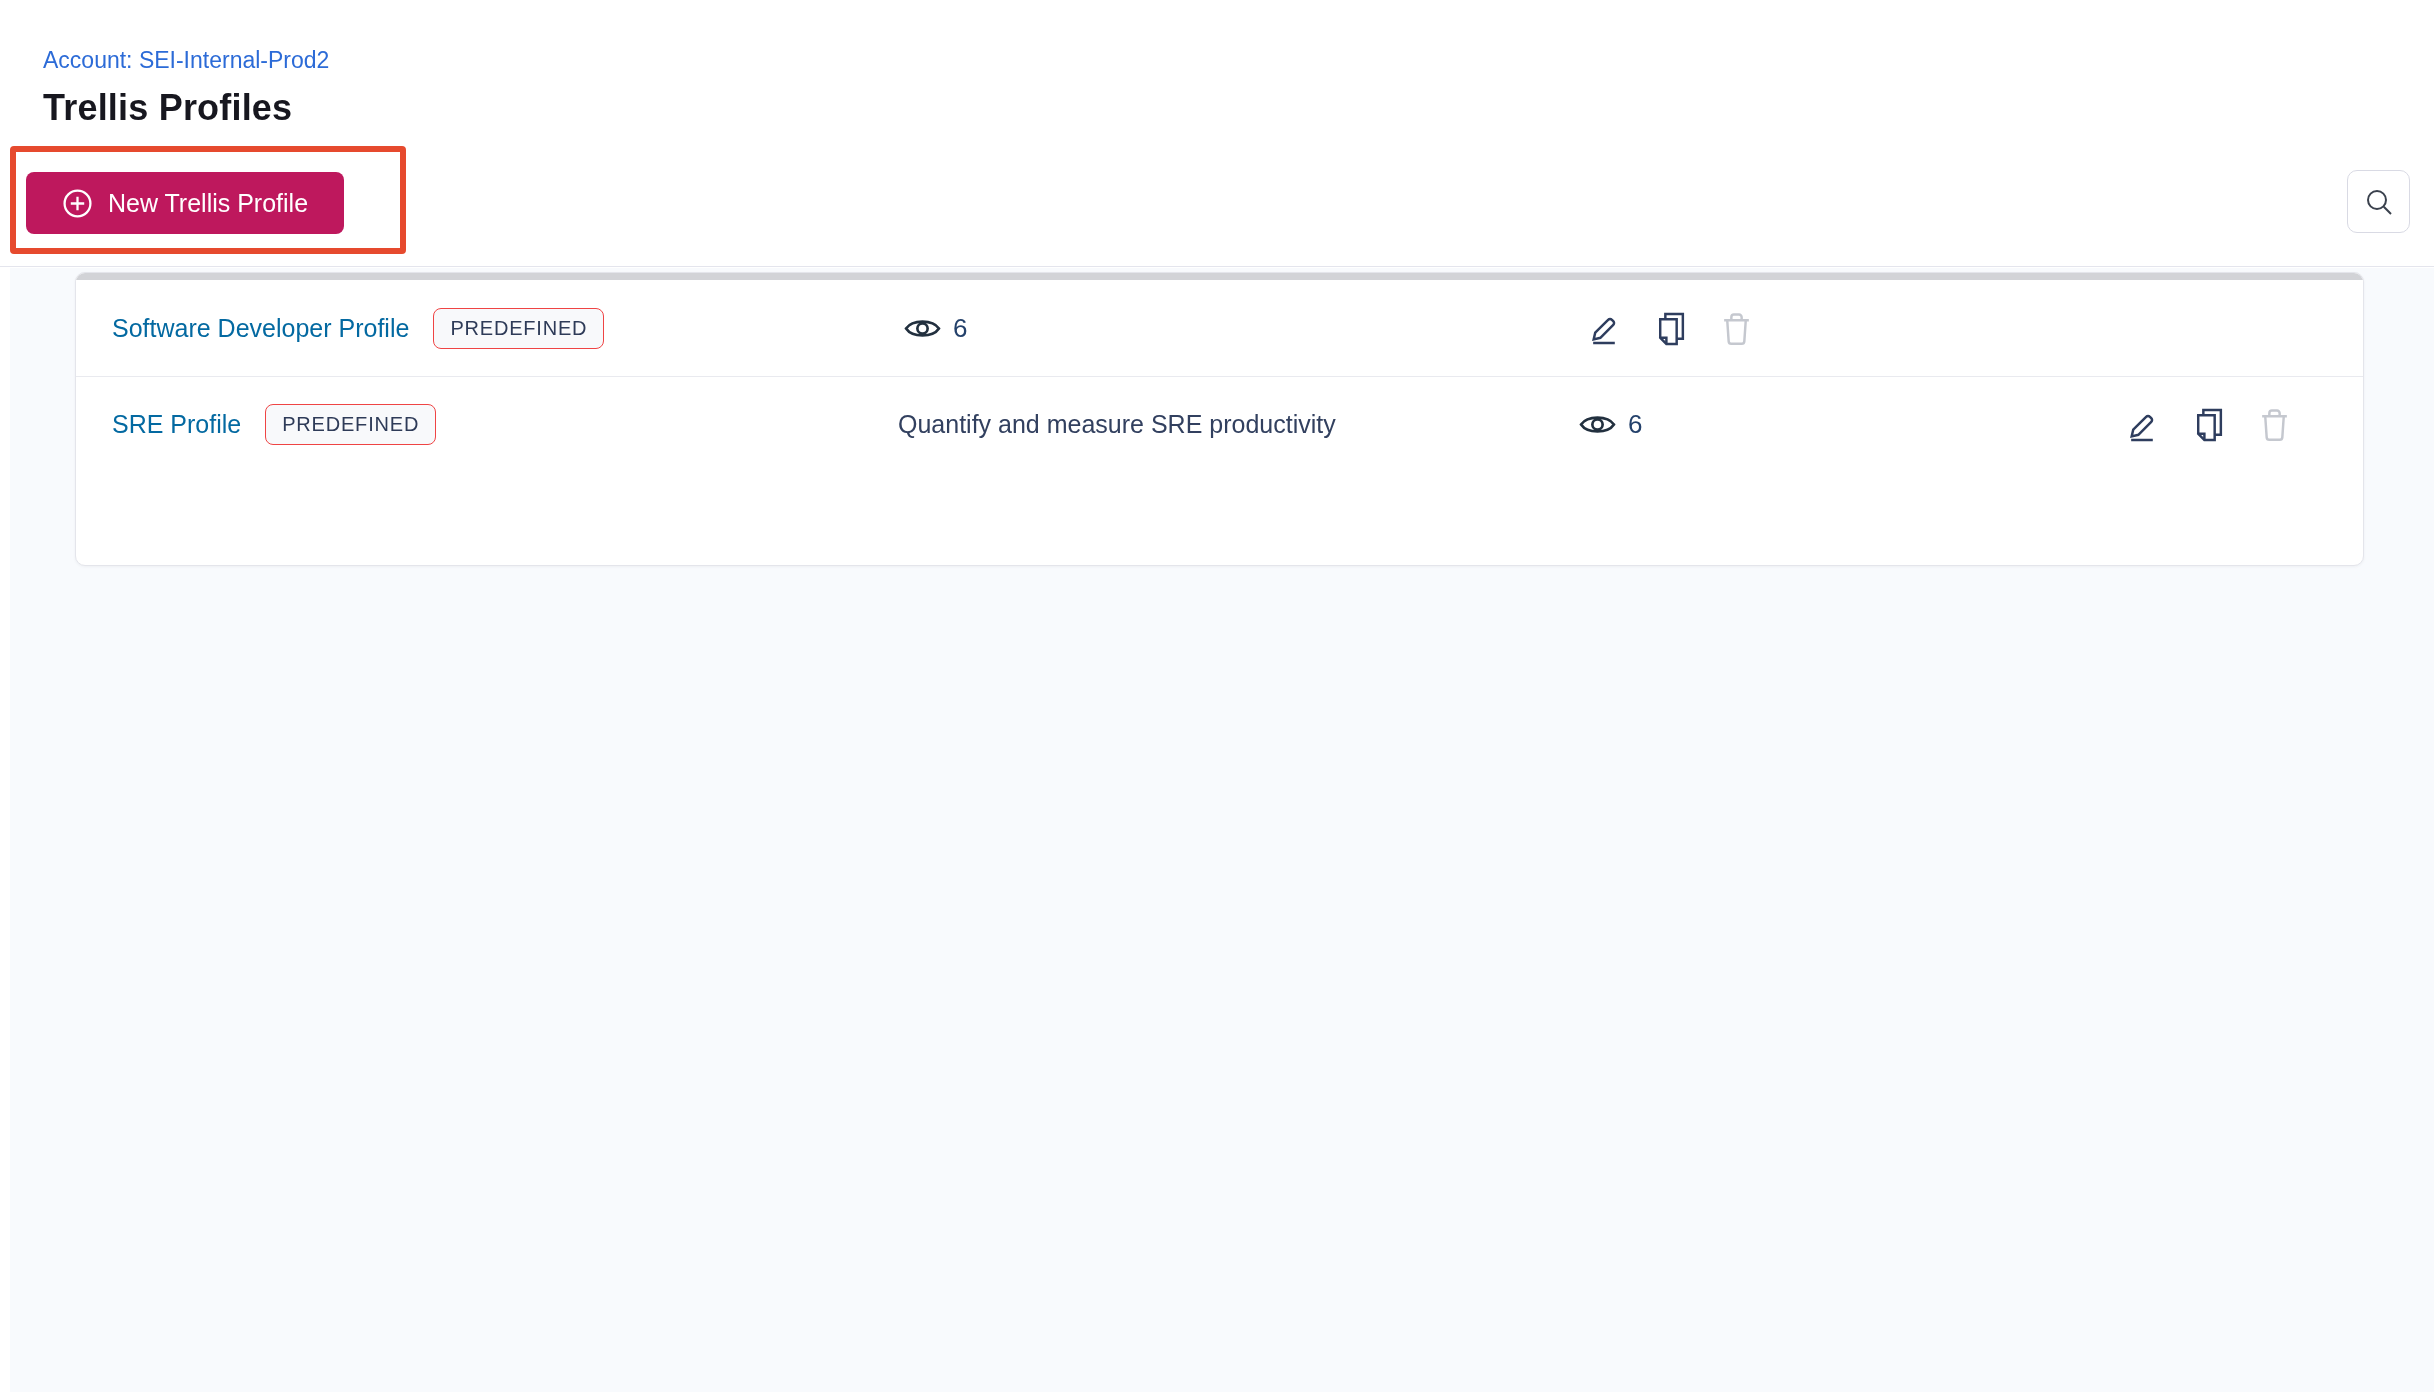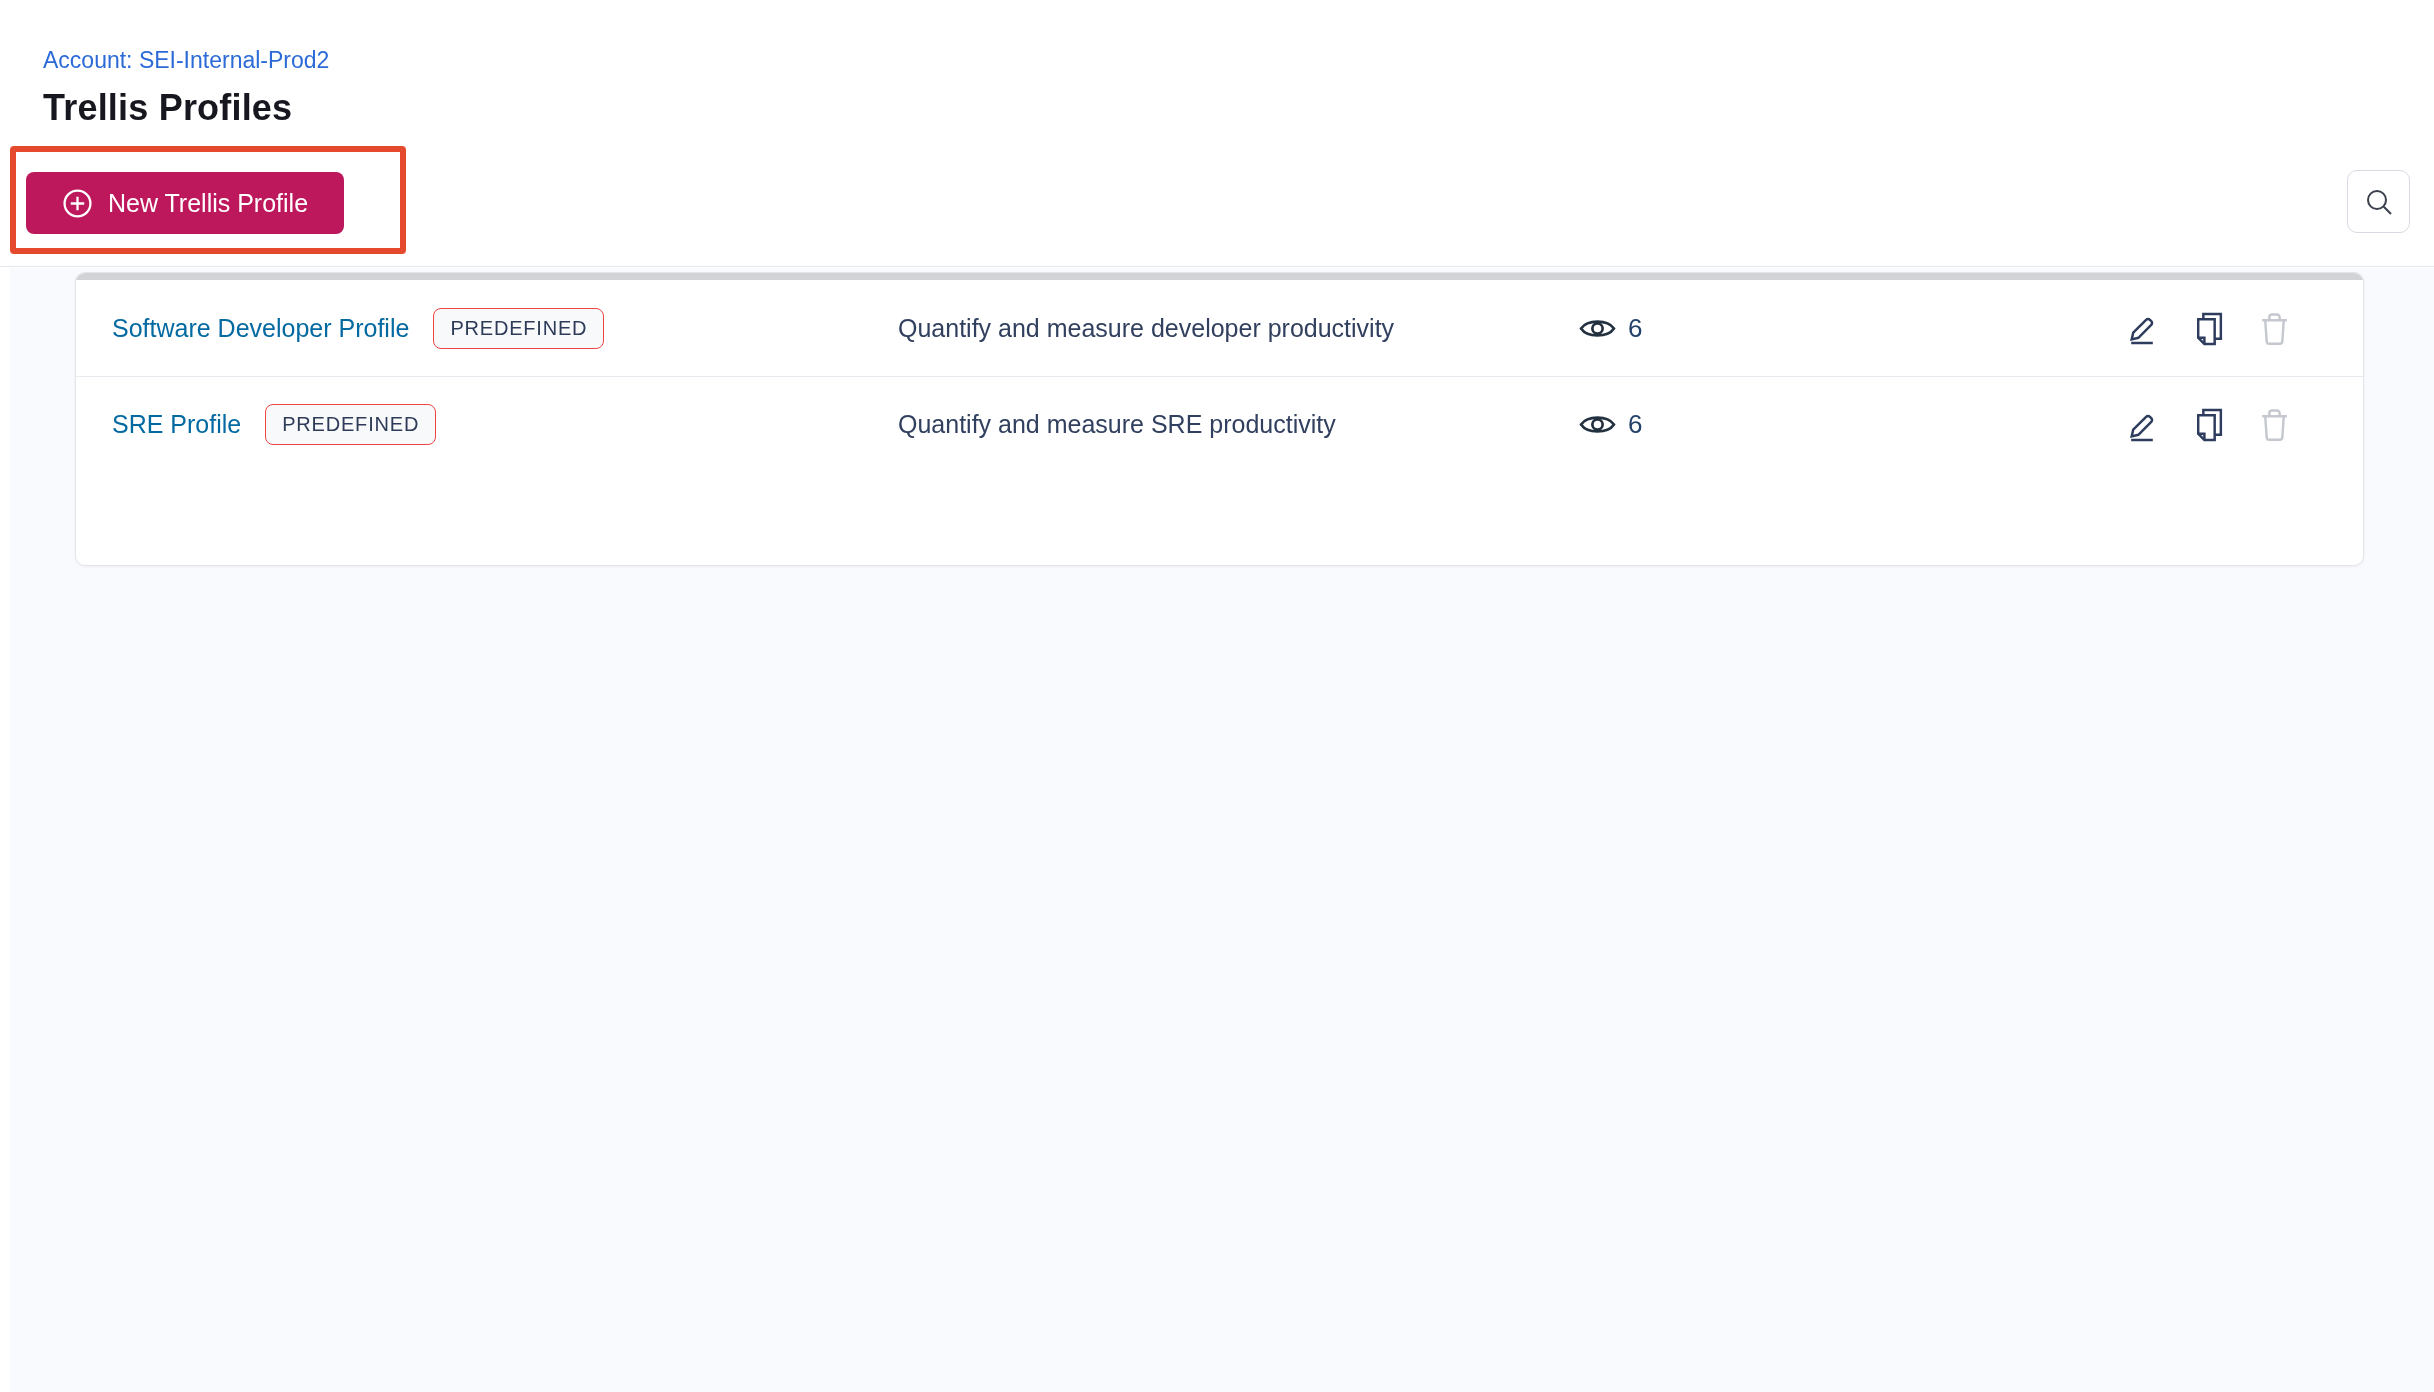--- a/index.html
+++ b/index.html
@@ -91,21 +91,20 @@
     <div class="table-card">
 
 
       <div class="thick-bar"></div>
 
       <div class="grid-row tr">
         <div class="td-name">
           <a class="profile-link" href="#">Software Developer Profile</a>
           <span class="tag-badge">PREDEFINED</span>
         </div>
-        <div class="td-desc">Quantify and measure developer productivity</div>
         <div class="td-factors">
           <span style="display:flex;">
             <svg width="37" height="27" viewBox="0 0 36 26" fill="none" stroke="#22303f" stroke-width="2.6">
               <path d="M2 13 C8 4 28 4 34 13 C28 22 8 22 2 13 Z"></path>
                 <circle cx="18" cy="13" r="5"></circle>
             </svg>
           </span>
           <span class="factor-count">6</span>
         </div>
         <div class="td-actions">

